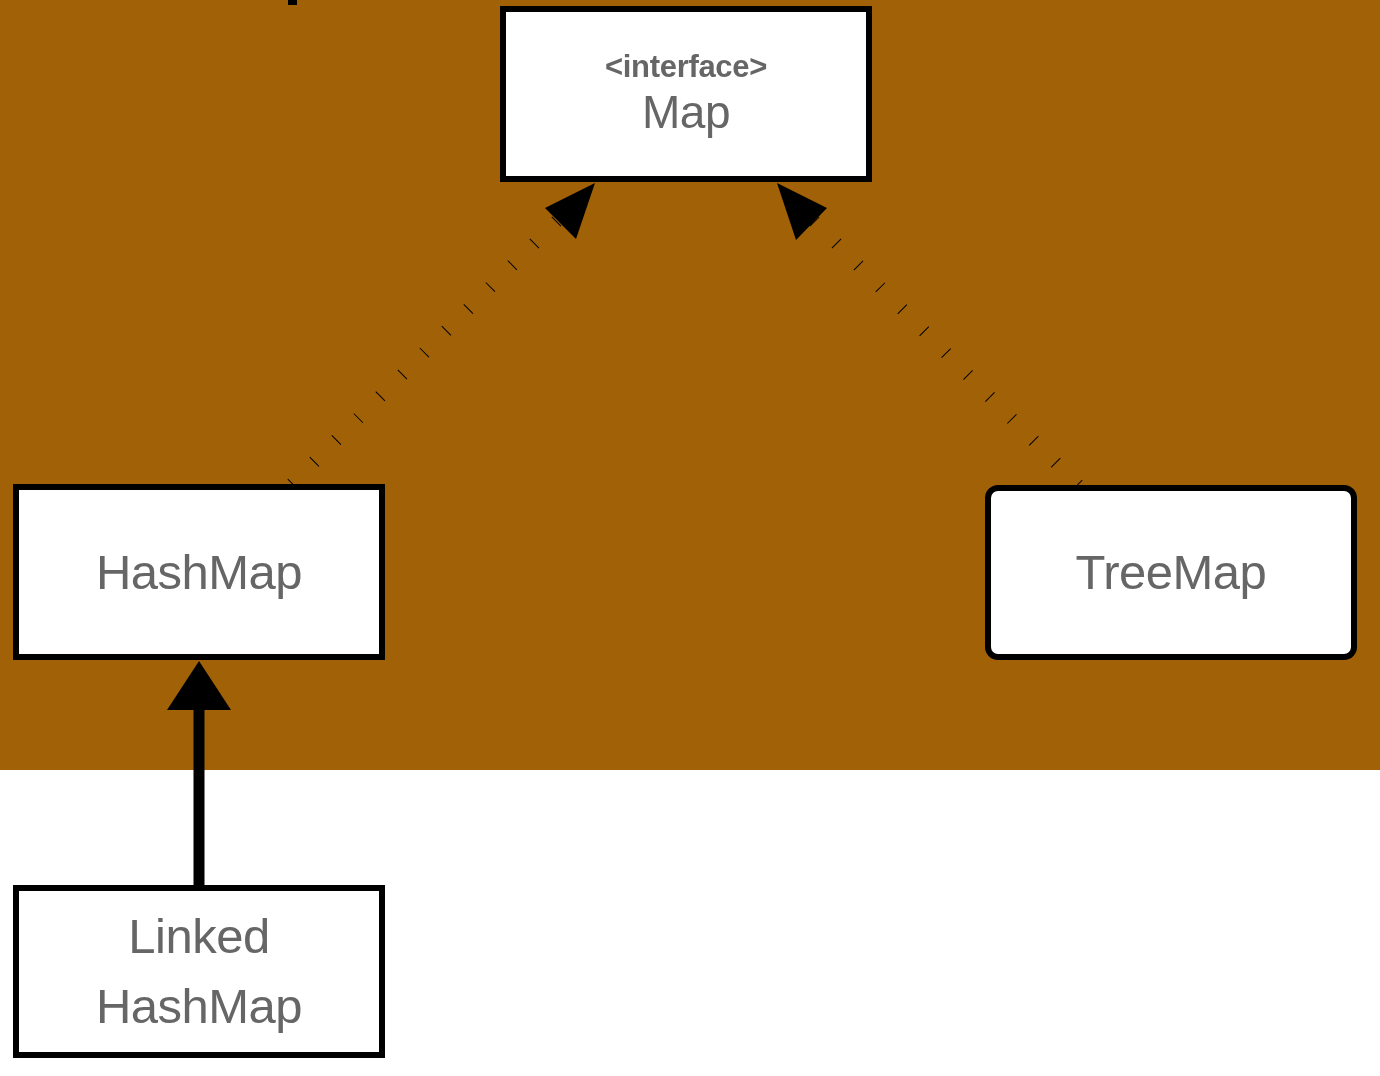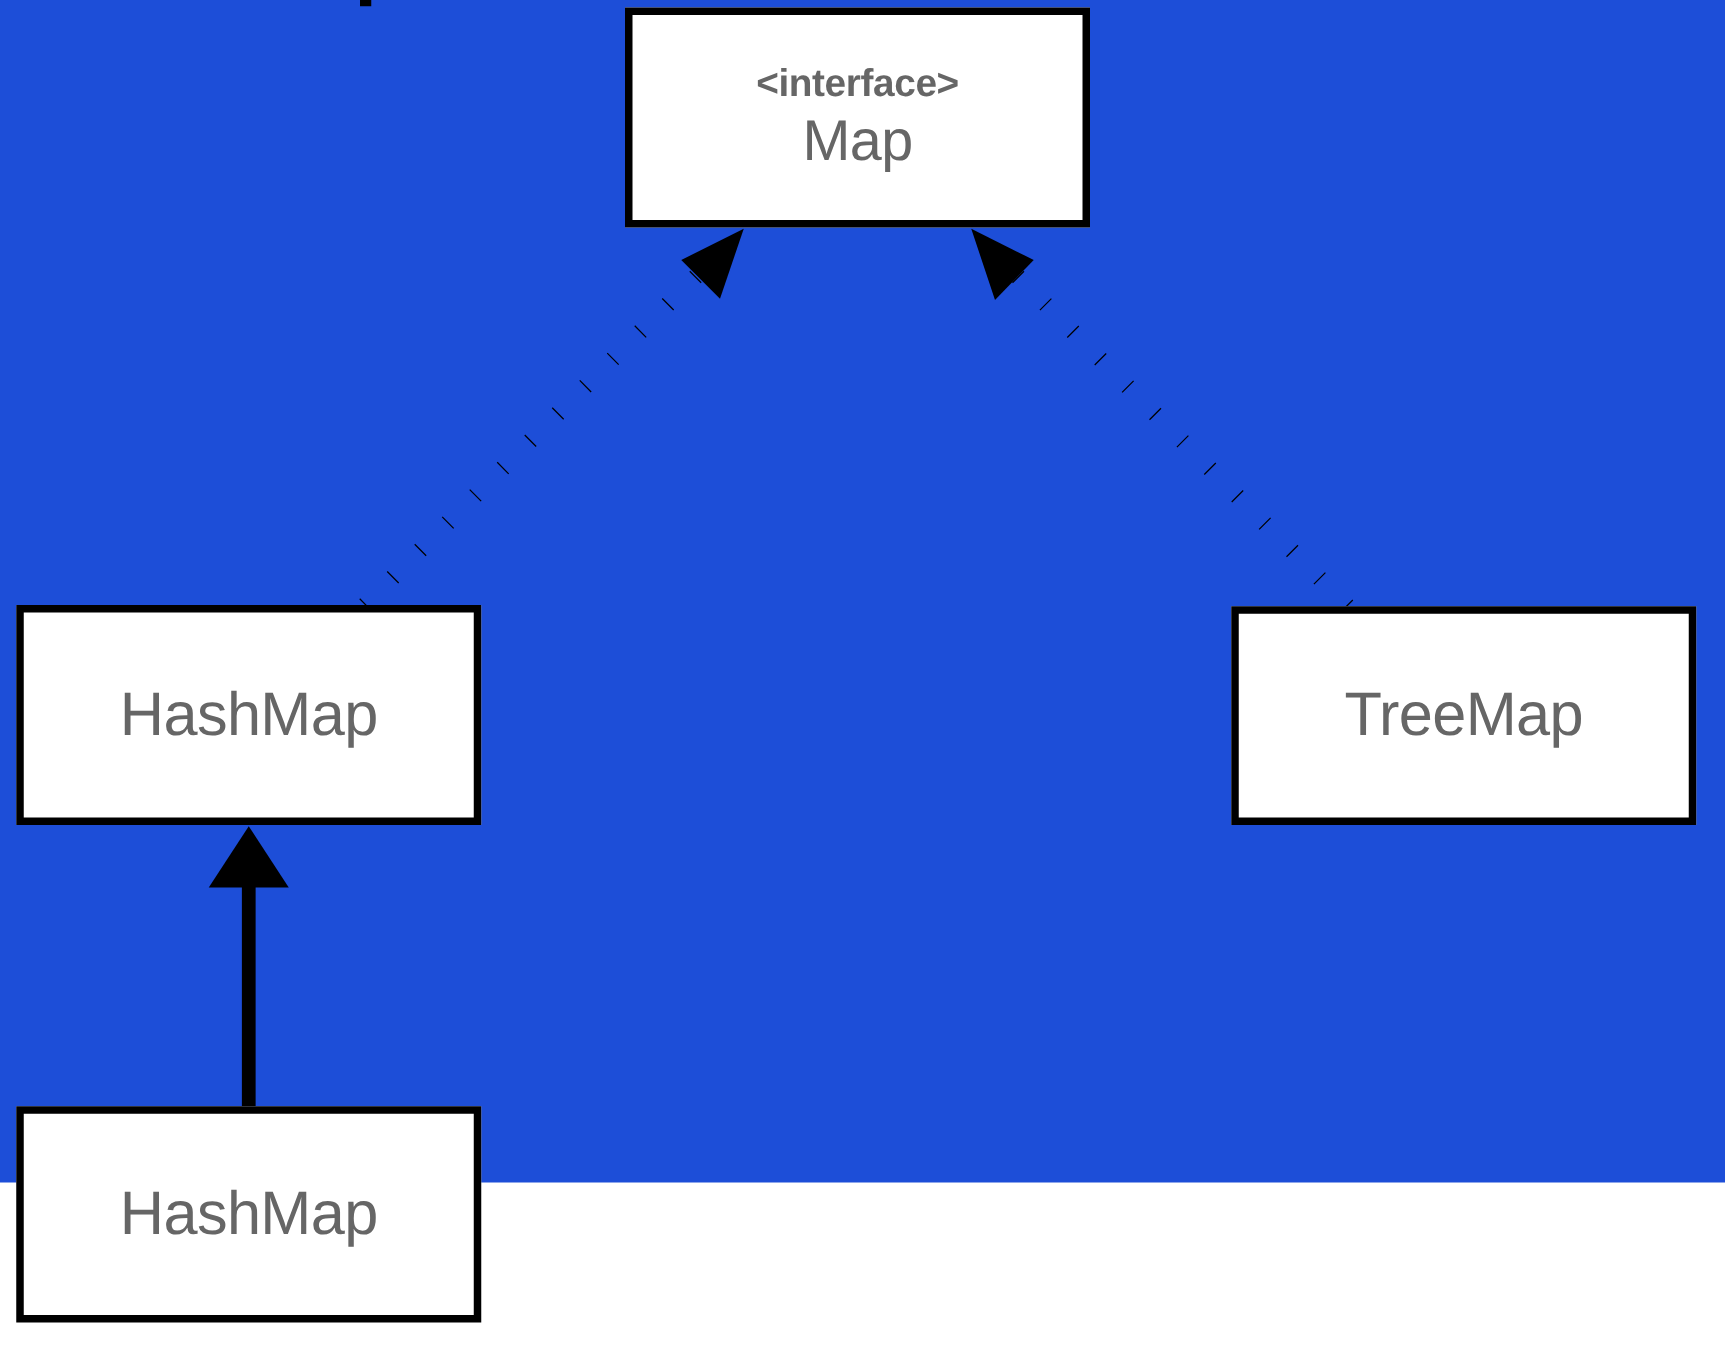--- a/index.html
+++ b/index.html
@@ -9,22 +9,22 @@
   }
   body {
     width: 1380px;
     height: 1076px;
     overflow: hidden;
     font-family: "Liberation Sans", sans-serif;
   }
   #canvas {
     position: relative;
     width: 1380px;
-    height: 946px;
-    background: #1d4ed8;
+    height: 770px;
+    background: #a16207;
   }
   svg.edges {
     position: absolute;
     left: 0;
     top: 0;
     width: 1380px;
     height: 1076px;
     overflow: visible;
   }
   .uml-box {
@@ -58,21 +58,21 @@
   }
   .cls-name.big {
     font-size: 49px;
   }
   .cls-name.two-line {
     font-size: 49px;
     line-height: 1.42;
   }
   #box-map    { left: 500px; top: 6px;   width: 372px; height: 176px; }
   #box-hash   { left: 13px;  top: 484px; width: 372px; height: 176px; }
-  #box-tree   { left: 985px; top: 485px; width: 372px; height: 175px; }
+  #box-tree   { left: 985px; top: 485px; width: 372px; height: 175px; border-radius: 13px; }
   #box-linked { left: 13px;  top: 885px; width: 372px; height: 173px; }
   .speck {
     position: absolute;
     left: 288px;
     top: 0px;
     width: 9px;
     height: 5px;
     background: #000000;
     z-index: 1;
   }
@@ -109,16 +109,17 @@
 
   <div class="uml-box" id="box-hash">
     <div class="cls-name big">HashMap</div>
   </div>
 
   <div class="uml-box" id="box-tree">
     <div class="cls-name big">TreeMap</div>
   </div>
 
   <div class="uml-box" id="box-linked">
+    <div class="cls-name two-line">Linked</div>
     <div class="cls-name two-line">HashMap</div>
   </div>
 
 </div>
 
 </body></html>

